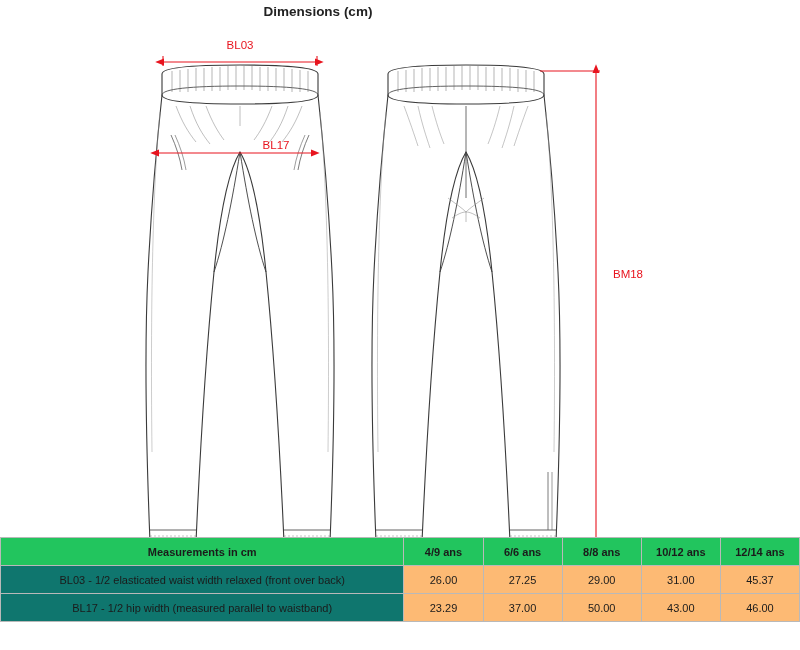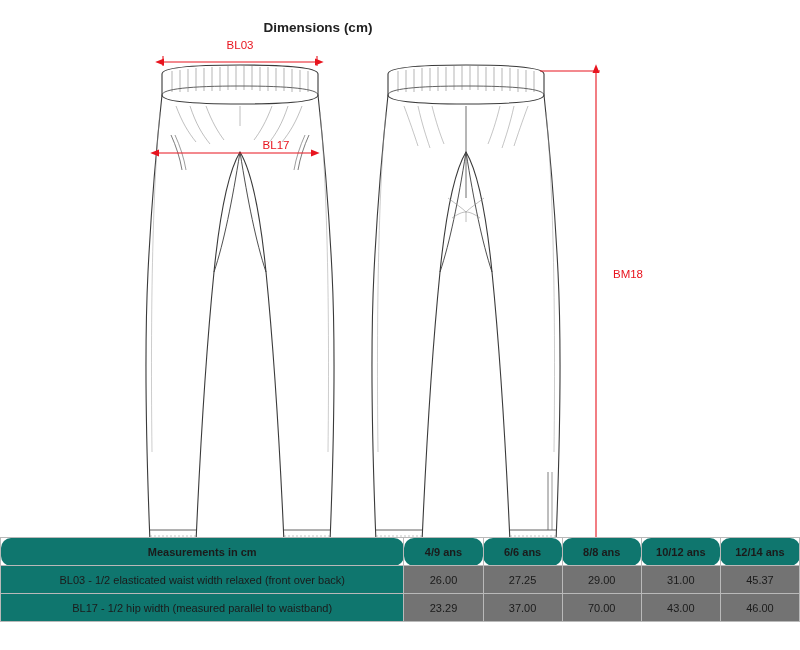--- a/index.html
+++ b/index.html
@@ -22,21 +22,20 @@
   }
   #title {
     position: absolute;
     left: 0;
     top: 4px;
     width: 636px;
     text-align: center;
     font-size: 13.5px;
     font-weight: bold;
     color: #222;
-    margin-top: 16px;
   }
   #tech-drawing {
     position: absolute;
     left: 0;
     top: 22px;
     width: 800px;
     height: 515px;
   }
   
   #spec-table {
@@ -50,36 +49,35 @@
   }
   #spec-table col.label-col { width: 404px; }
   #spec-table col.size-col  { width: 79.2px; }
   #spec-table th, #spec-table td {
     border: 1px solid #b9b9b9;
     height: 28px;
     padding: 0 4px;
     box-sizing: border-box;
   }
   #spec-table thead th {
-    background: #0f766e;
+    background: #22c55e;
     font-weight: bold;
     text-align: center;
-    border-radius: 10px;
   }
   #spec-table thead th.label-head {
     text-align: center;
   }
   #spec-table tbody td.row-label {
     text-align: center;
     background: #0f766e;
     font-weight: normal;
   }
   #spec-table tbody td.val {
     text-align: center;
-    background: #737373;
+    background: #fdba74;
   }
 </style>
 </head>
 <body>
 
 <div id="page">
 
   <div id="title">Dimensions (cm)</div>
 
   <svg id="tech-drawing" viewBox="0 0 800 515">
@@ -256,20 +254,20 @@
         <td class="val">26.00</td>
         <td class="val">27.25</td>
         <td class="val">29.00</td>
         <td class="val">31.00</td>
         <td class="val">45.37</td>
       </tr>
       <tr>
         <td class="row-label">BL17 - 1/2 hip width (measured parallel to waistband)</td>
         <td class="val">23.29</td>
         <td class="val">37.00</td>
-        <td class="val">70.00</td>
+        <td class="val">50.00</td>
         <td class="val">43.00</td>
         <td class="val">46.00</td>
       </tr>
     </tbody>
   </table>
 
 </div>
 
 </body></html>

